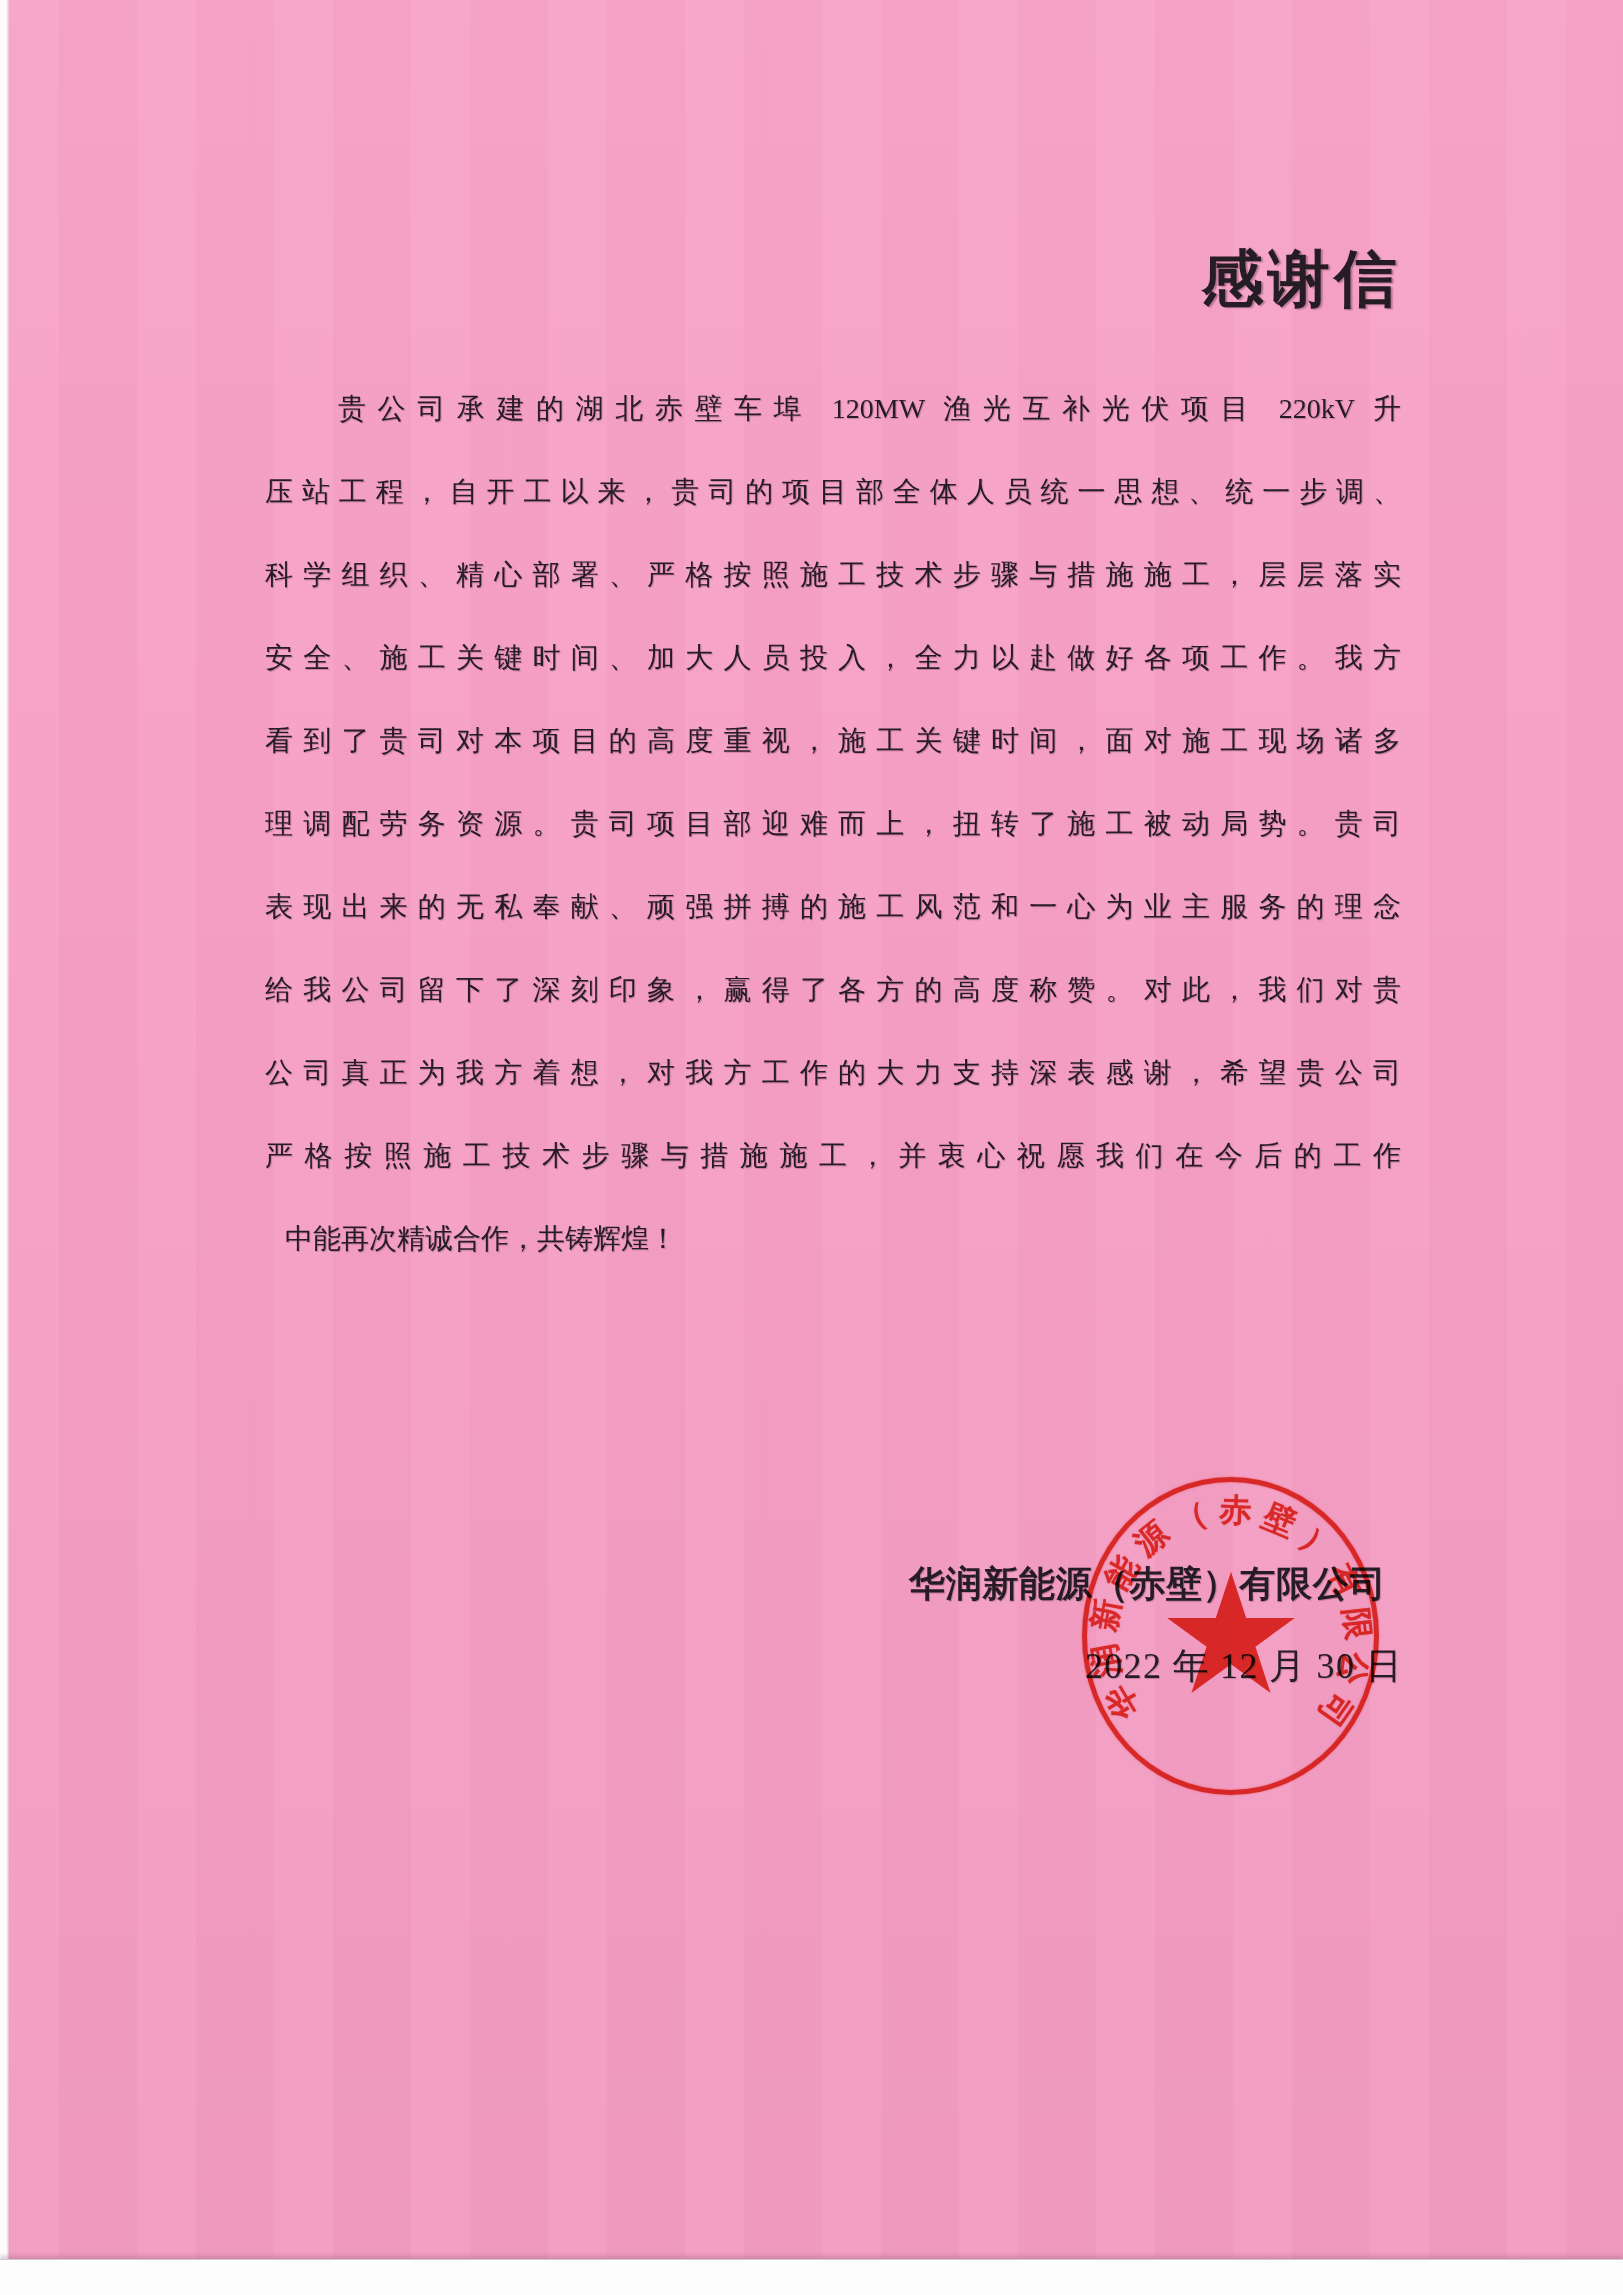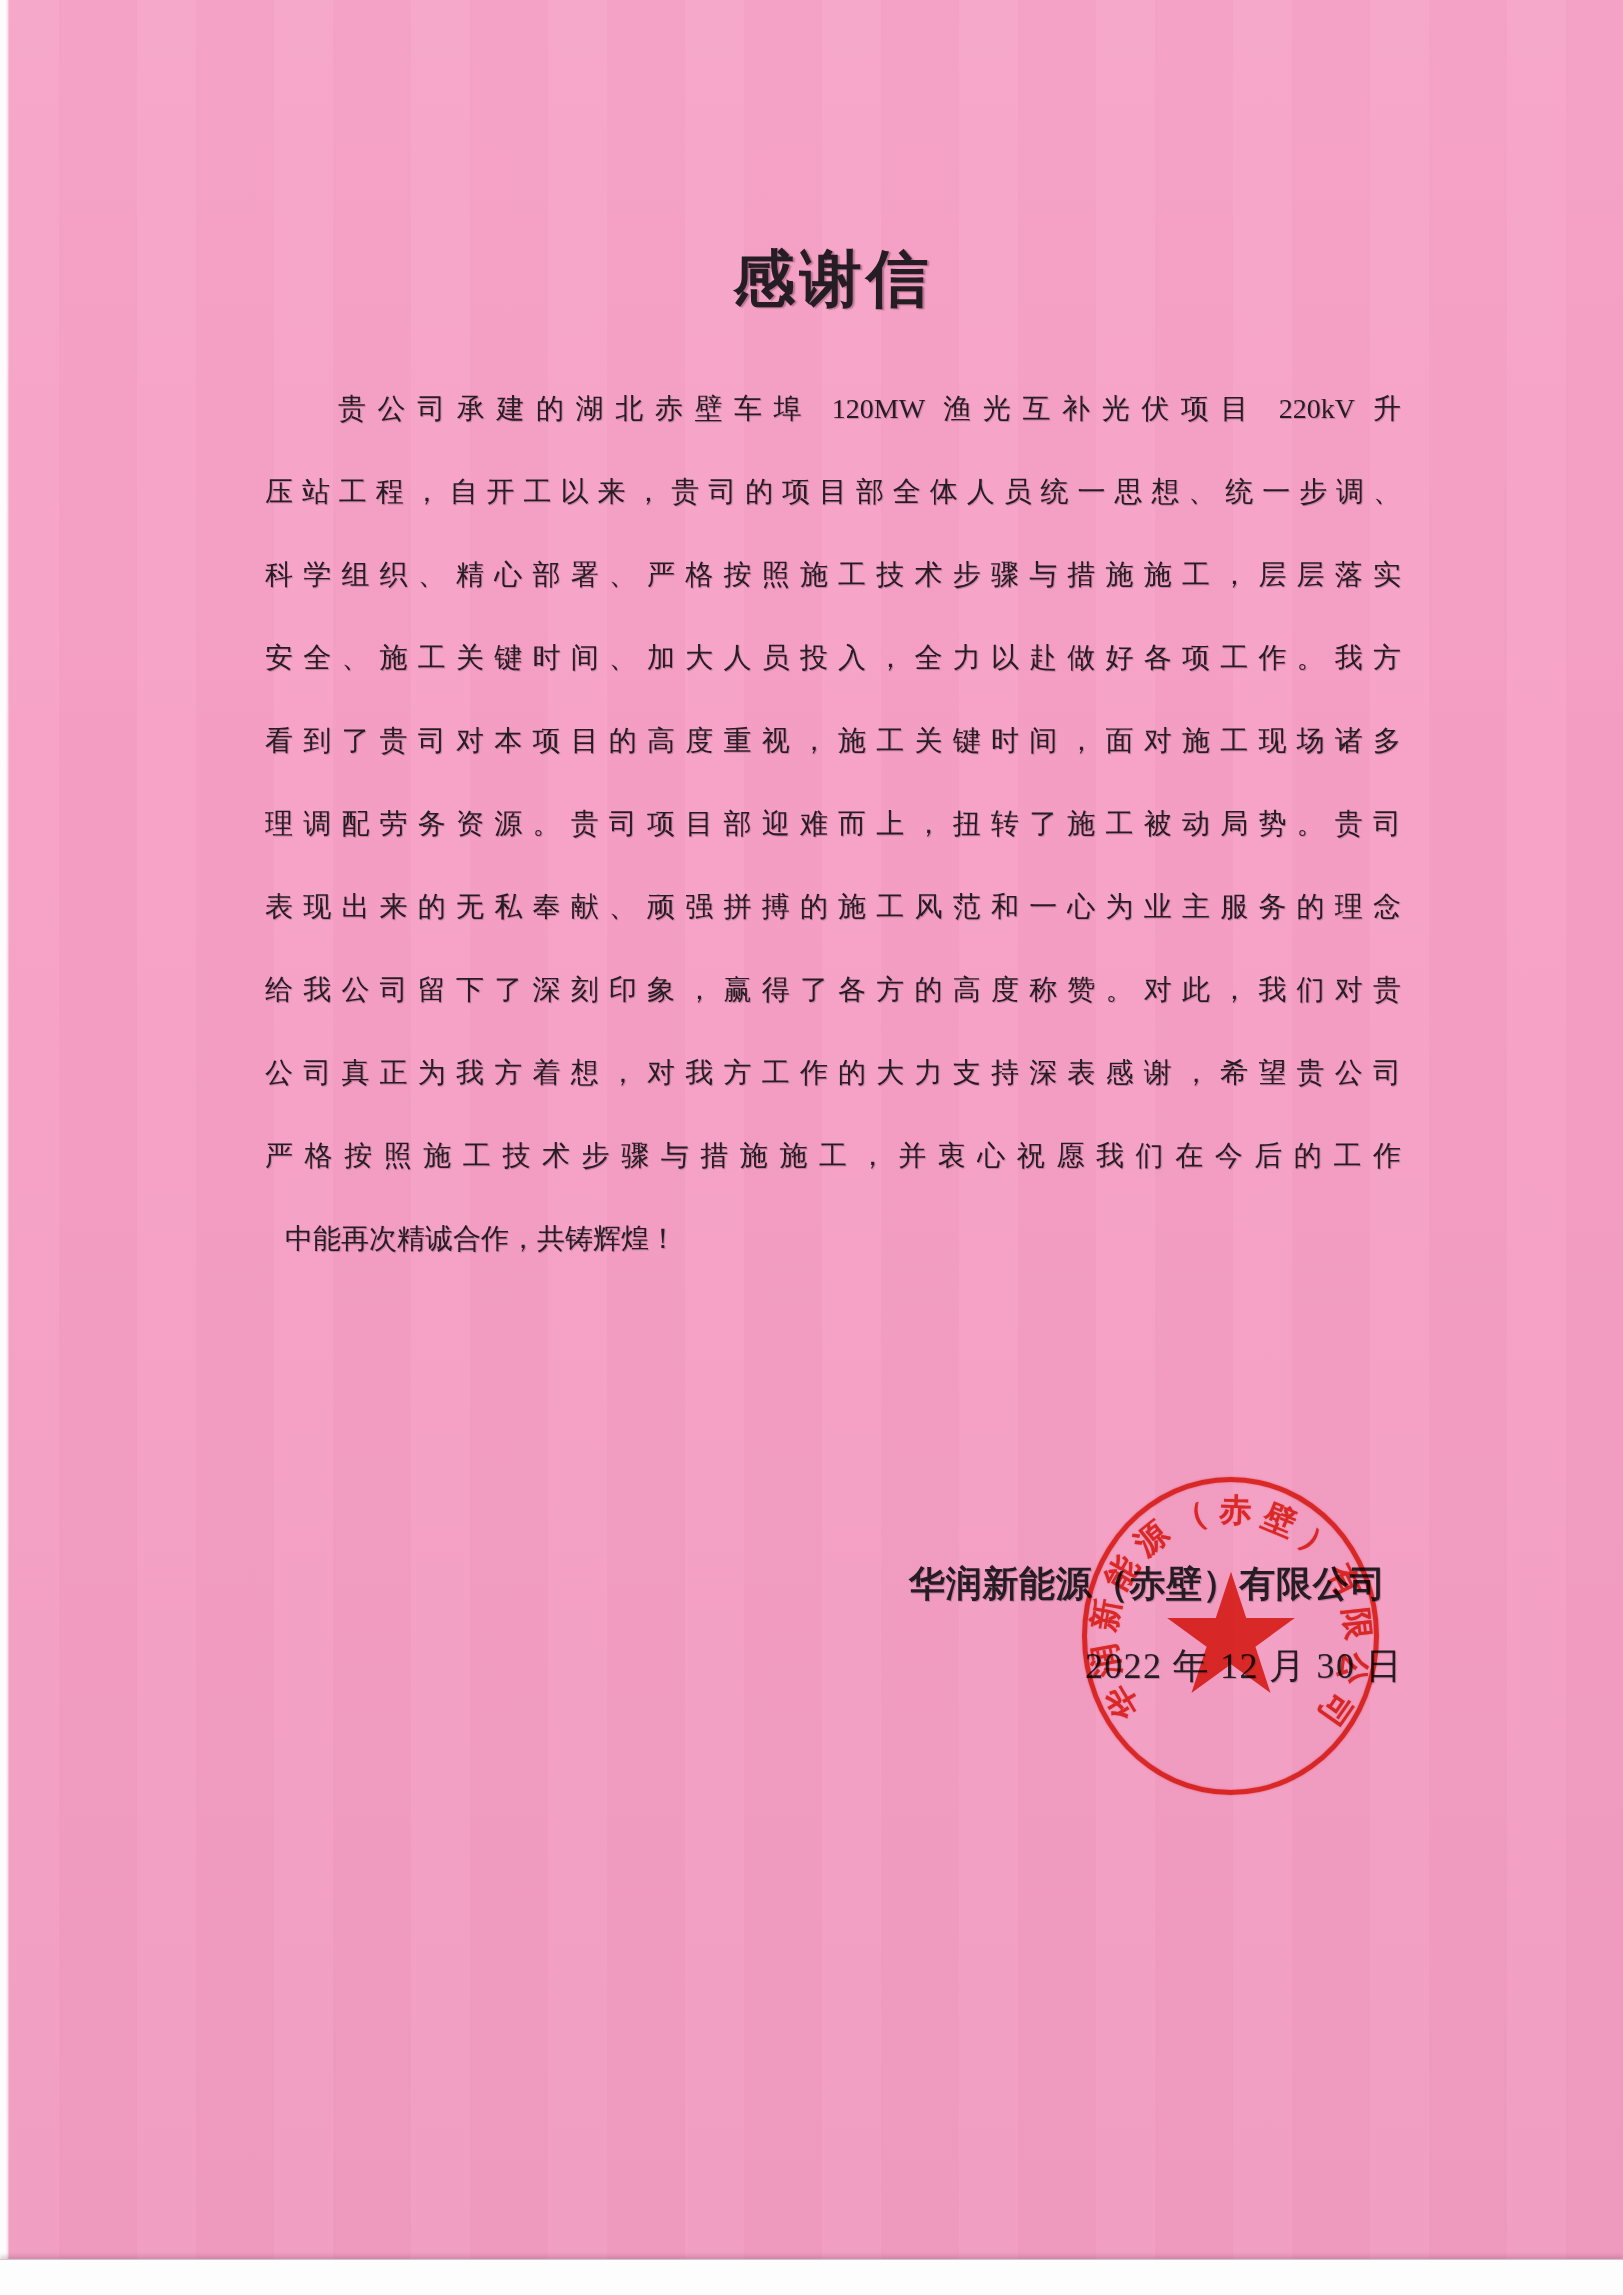--- a/index.html
+++ b/index.html
@@ -28,21 +28,21 @@
   .edge-bottom{
     position:absolute;left:0;top:2259px;width:1623px;height:36px;
     background:#fdfdfd;
     border-top:1.3px solid #d3c4cb;
     box-shadow:0 -2.6px 3.9px rgba(120,80,100,0.25);
   }
   
   .ink{color:var(--ink,#261c23);text-shadow:1px 0.7px 0.7px rgba(80,35,60,0.28);}
   .title{
     position:absolute;left:265px;top:195px;width:1136px;
-    text-align:center;font-size:62px;font-weight:bold;letter-spacing:4.6px;
+    text-align:right;font-size:62px;font-weight:bold;letter-spacing:4.6px;
     color:var(--ink,#261c23);
     text-shadow:2px 0.7px 1.3px rgba(70,30,50,0.35);
     white-space:nowrap;
   }
   .salutation{
     position:absolute;left:265px;top:296px;width:1136px;
     font-size:36px;white-space:nowrap;
   }
   .letter-body{
     position:absolute;left:265px;top:367px;width:1136px;

